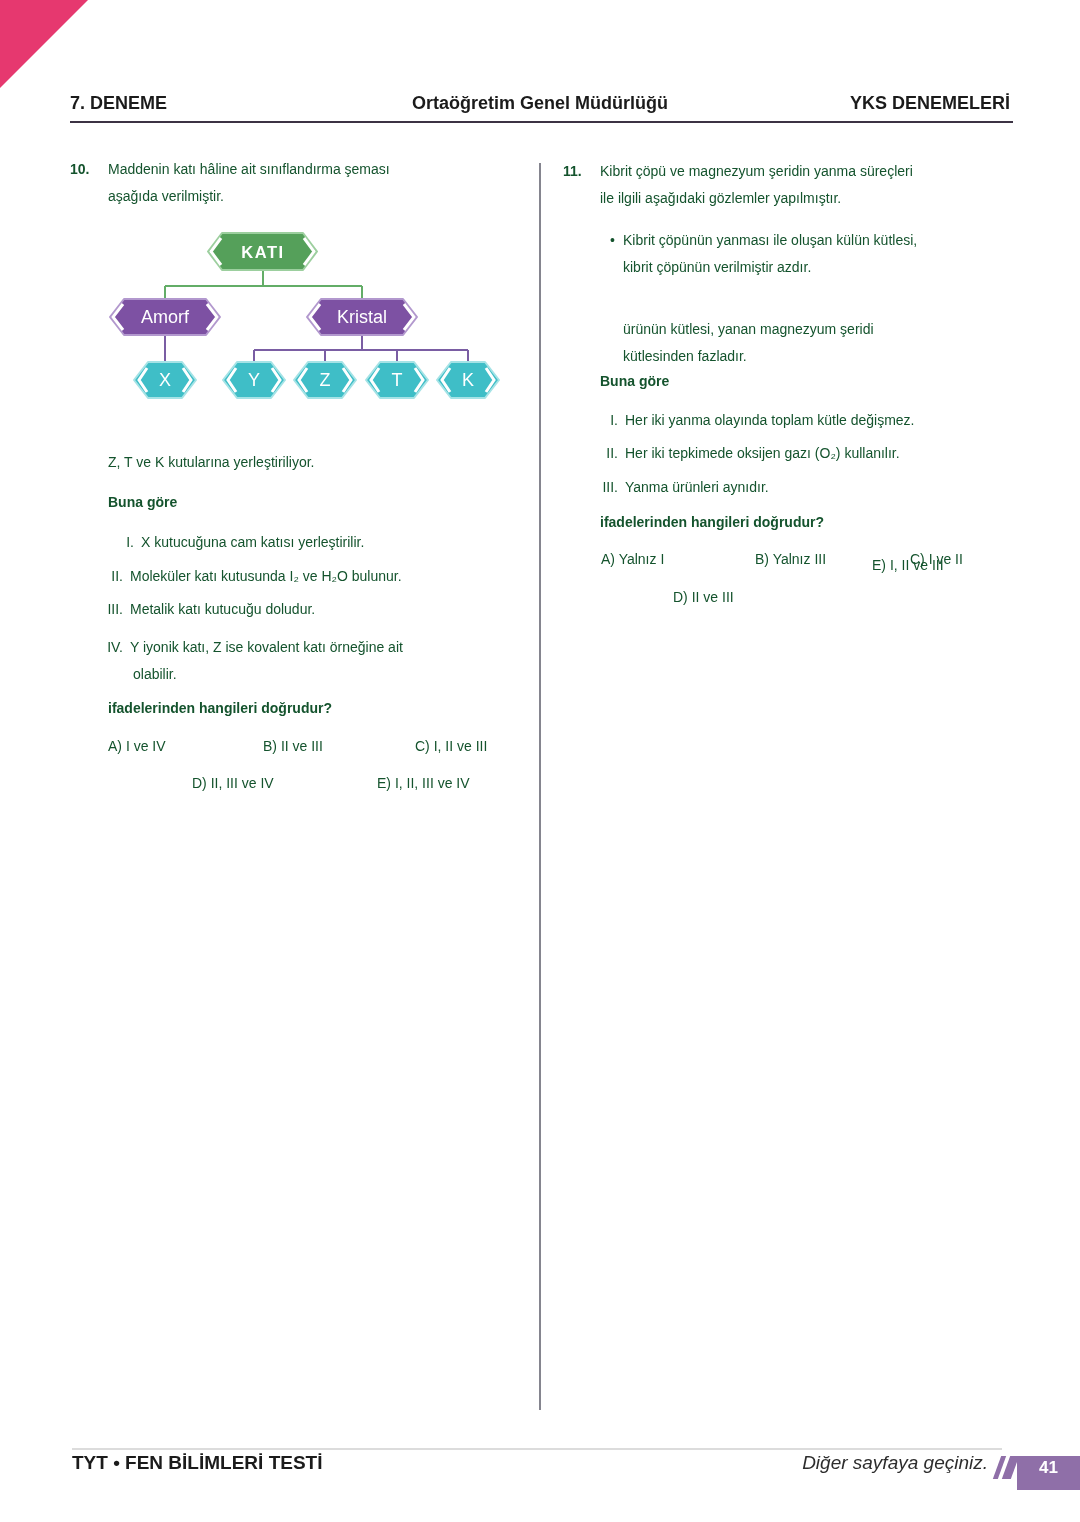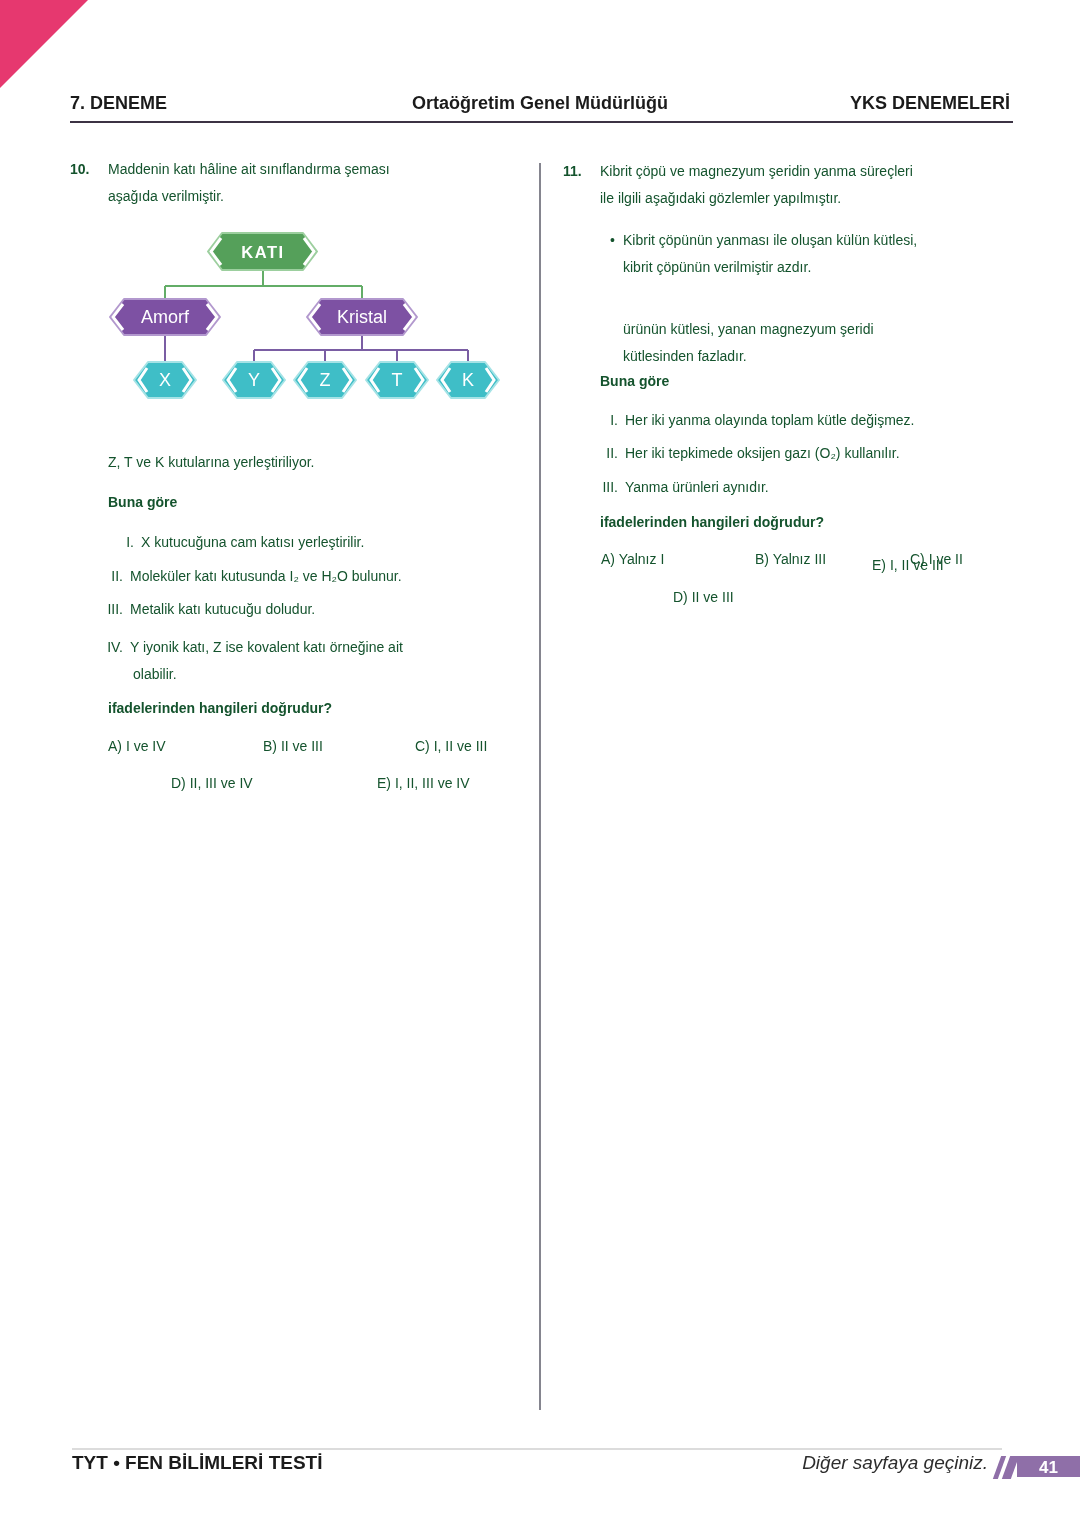--- a/index.html
+++ b/index.html
@@ -10,21 +10,21 @@
   .hdr{position:absolute;font-weight:bold;font-size:18px;color:#1b1b1b;white-space:nowrap;}
   .rule{position:absolute;left:70px;top:121px;width:943px;height:2px;background:#3c3344;}
   .divider{position:absolute;left:539px;top:163px;width:2px;height:1247px;background:#85858f;}
   .f-line{position:absolute;left:72px;top:1448px;width:930px;height:2px;background:#dcdcdc;}
   .corner{position:absolute;left:0;top:0;width:0;height:0;
           border-top:88px solid #e6386f;border-right:88px solid transparent;}
   .qn{display:inline-block;width:38px;font-weight:bold;}
   .rn{display:inline-block;width:38px;text-align:right;}
   .it{margin-left:7px;}
   .bl{display:inline-block;width:13px;}
-  .badge{position:absolute;left:1017px;top:1456px;width:63px;height:21px;background:#8f6fa8;
+  .badge{position:absolute;left:1017px;top:1456px;width:63px;height:34px;background:#8f6fa8;
          color:#fff;font-weight:bold;font-size:17px;text-align:center;line-height:23px;}
   .slash{position:absolute;top:1456px;height:23px;background:#8f6fa8;transform:skewX(-20deg);}
   .ftr-left{position:absolute;left:72px;top:1452px;font-weight:bold;font-size:19px;color:#1b1b1b;white-space:nowrap;}
   .ftr-right{position:absolute;right:92px;top:1452px;font-style:italic;font-size:19px;color:#2d2d2d;white-space:nowrap;}
   svg text{font-family:"Liberation Sans","DejaVu Sans",sans-serif;fill:#ffffff;text-anchor:middle;}
   .hex-label{font-size:18px;}
   .root-label{font-size:16.5px;font-weight:bold;letter-spacing:1.5px;}
 </style>
 </head>
 <body>
@@ -109,21 +109,21 @@
   <div class="t" style="left:85px;top:563px"><span class="rn">II.</span><span class="it">Moleküler katı kutusunda I₂ ve H₂O bulunur.</span></div>
   <div class="t" style="left:85px;top:596px"><span class="rn">III.</span><span class="it">Metalik katı kutucuğu doludur.</span></div>
   <div class="t" style="left:85px;top:634px"><span class="rn">IV.</span><span class="it">Y iyonik katı, Z ise kovalent katı örneğine ait</span></div>
   <div class="t" style="left:133px;top:661px">olabilir.</div>
 
   <div class="t b" style="left:108px;top:695px">ifadelerinden hangileri doğrudur?</div>
 
   <div class="t" style="left:108px;top:733px">A) I ve IV</div>
   <div class="t" style="left:263px;top:733px">B) II ve III</div>
   <div class="t" style="left:415px;top:733px">C) I, II ve III</div>
-  <div class="t" style="left:171px;top:770px">D) II, III ve IV</div>
+  <div class="t" style="left:192px;top:770px">D) II, III ve IV</div>
   <div class="t" style="left:377px;top:770px">E) I, II, III ve IV</div>
 
   <div class="t" style="left:563px;top:158px"><span class="qn" style="width:37px">11.</span><span>Kibrit çöpü ve magnezyum şeridin yanma süreçleri</span></div>
   <div class="t" style="left:600px;top:185px">ile ilgili aşağıdaki gözlemler yapılmıştır.</div>
 
   <div class="t" style="left:610px;top:227px"><span class="bl">•</span><span>Kibrit çöpünün yanması ile oluşan külün kütlesi,</span></div>
   <div class="t" style="left:623px;top:254px">kibrit çöpünün verilmiştir azdır.</div>
 
   <div class="t" style="left:623px;top:316px">ürünün kütlesi, yanan magnezyum şeridi</div>
   <div class="t" style="left:623px;top:343px">kütlesinden fazladır.</div>

